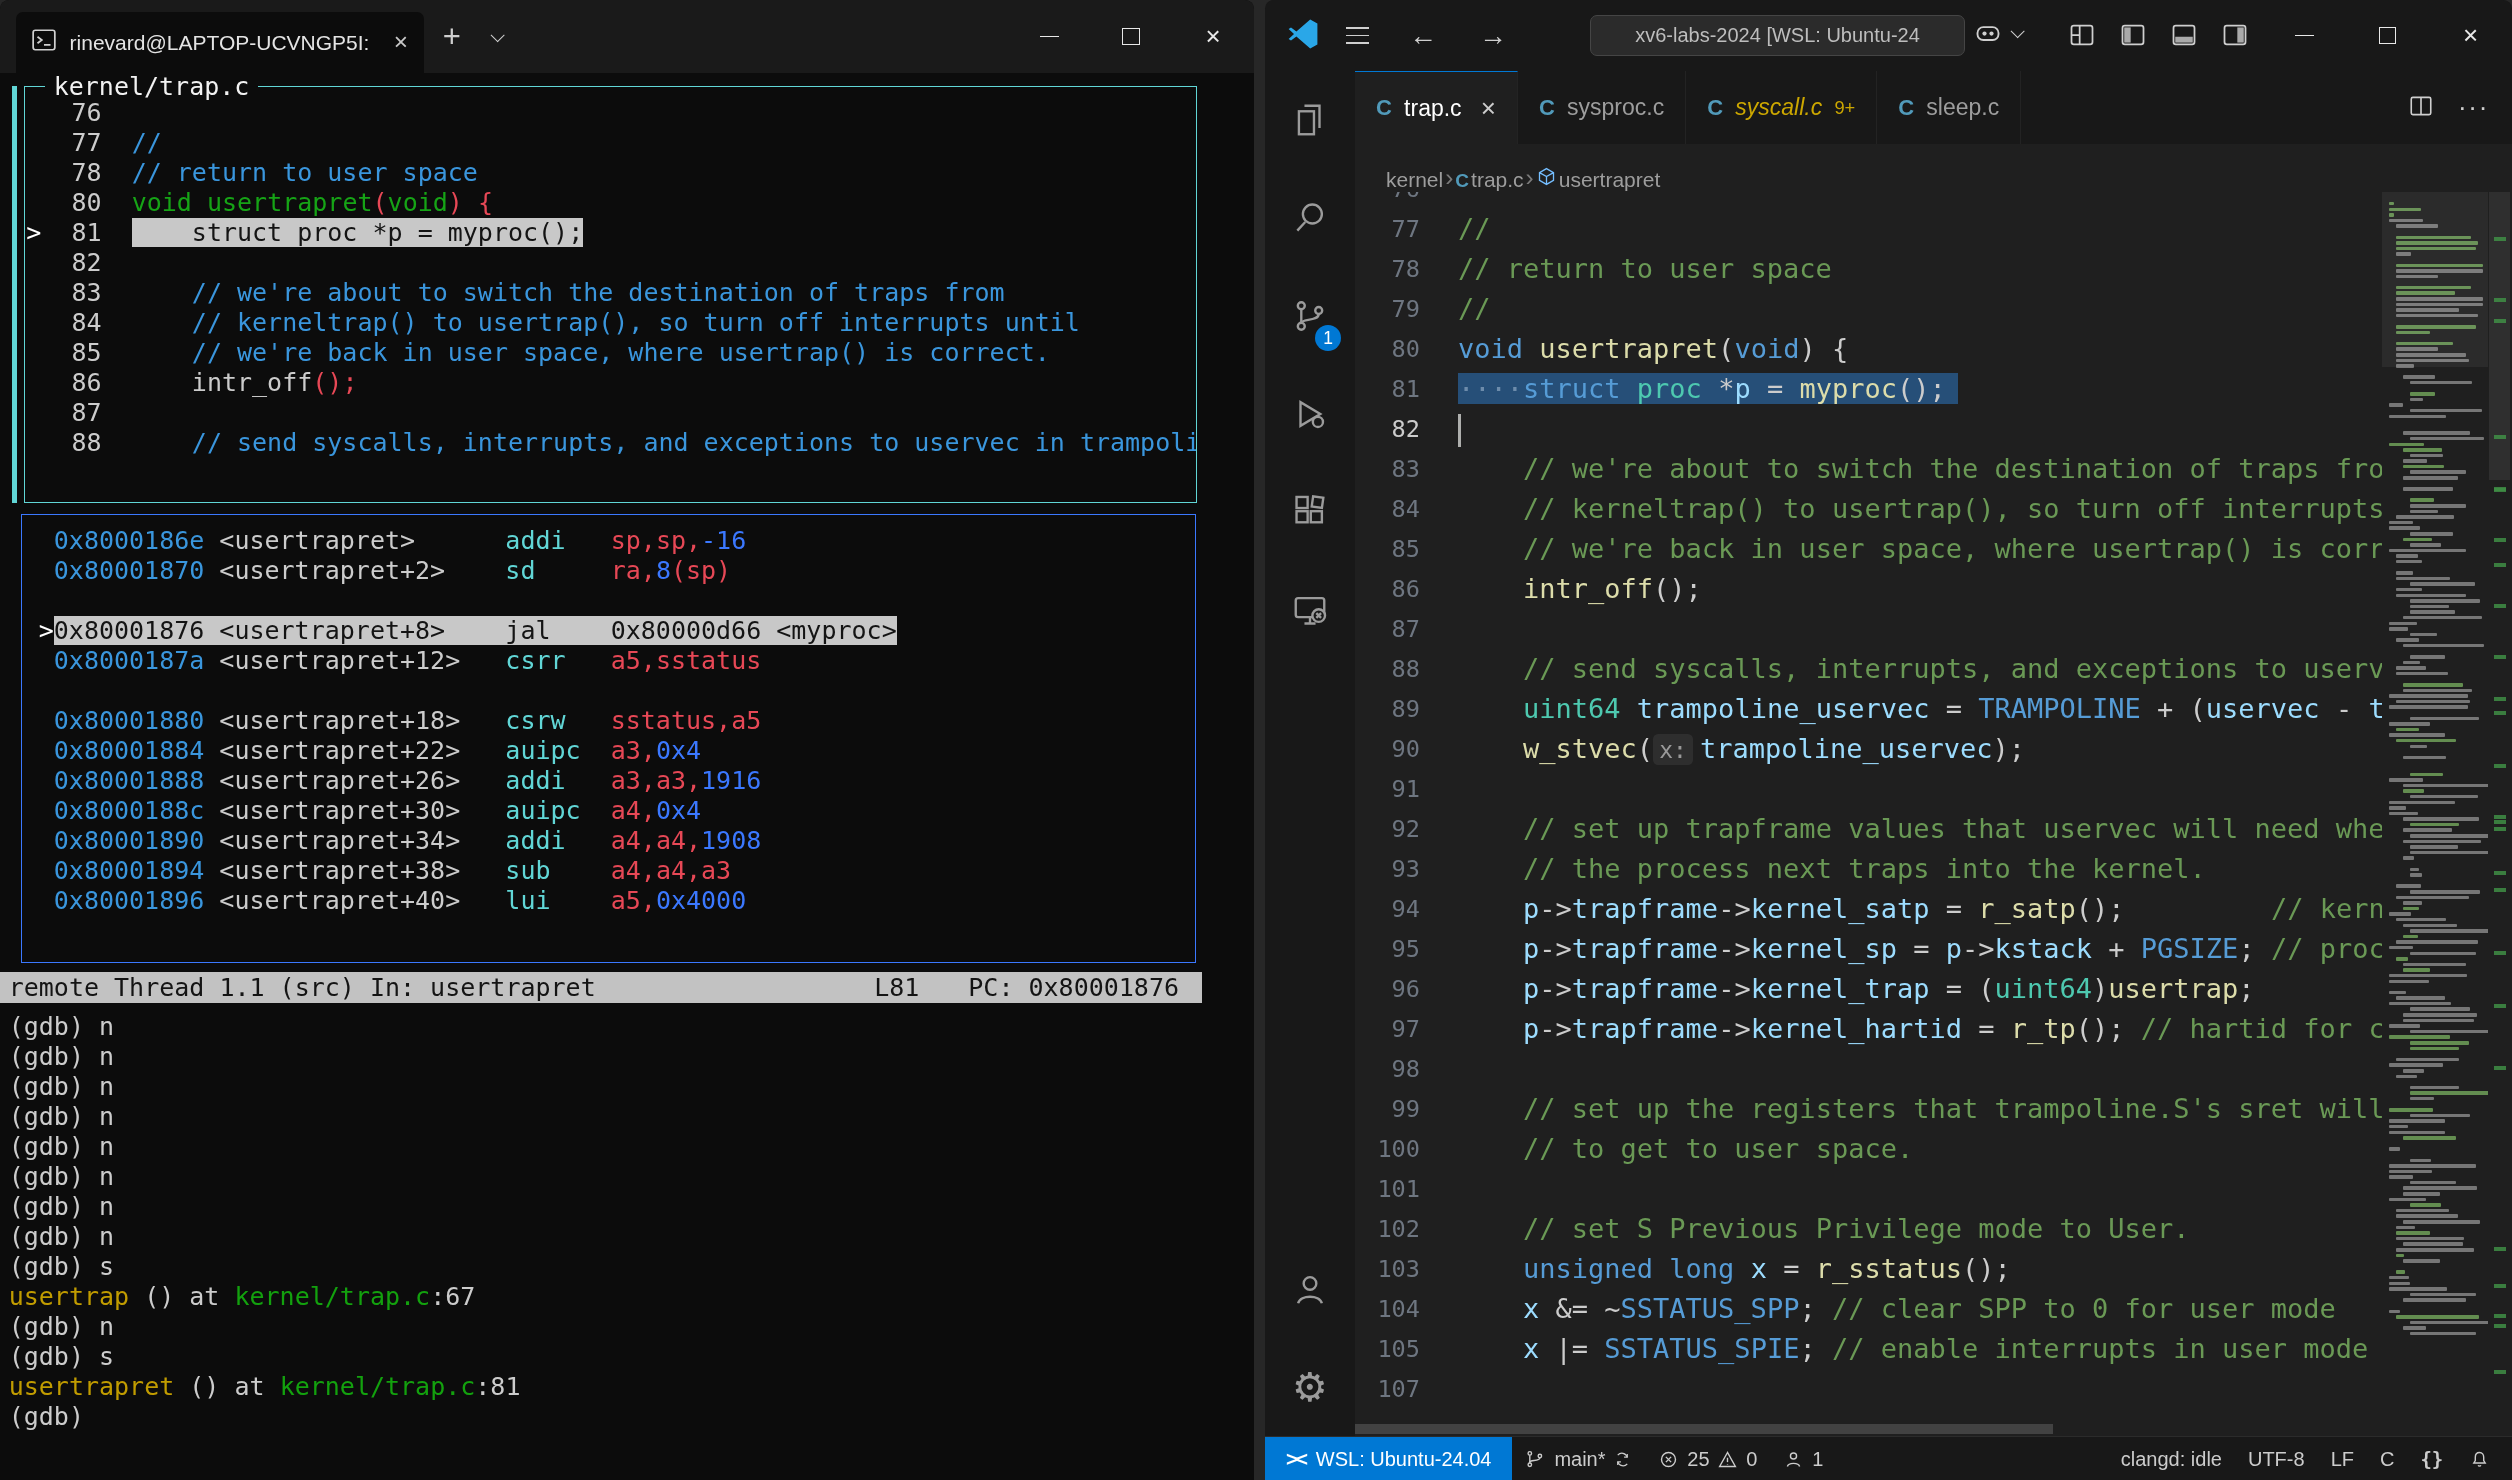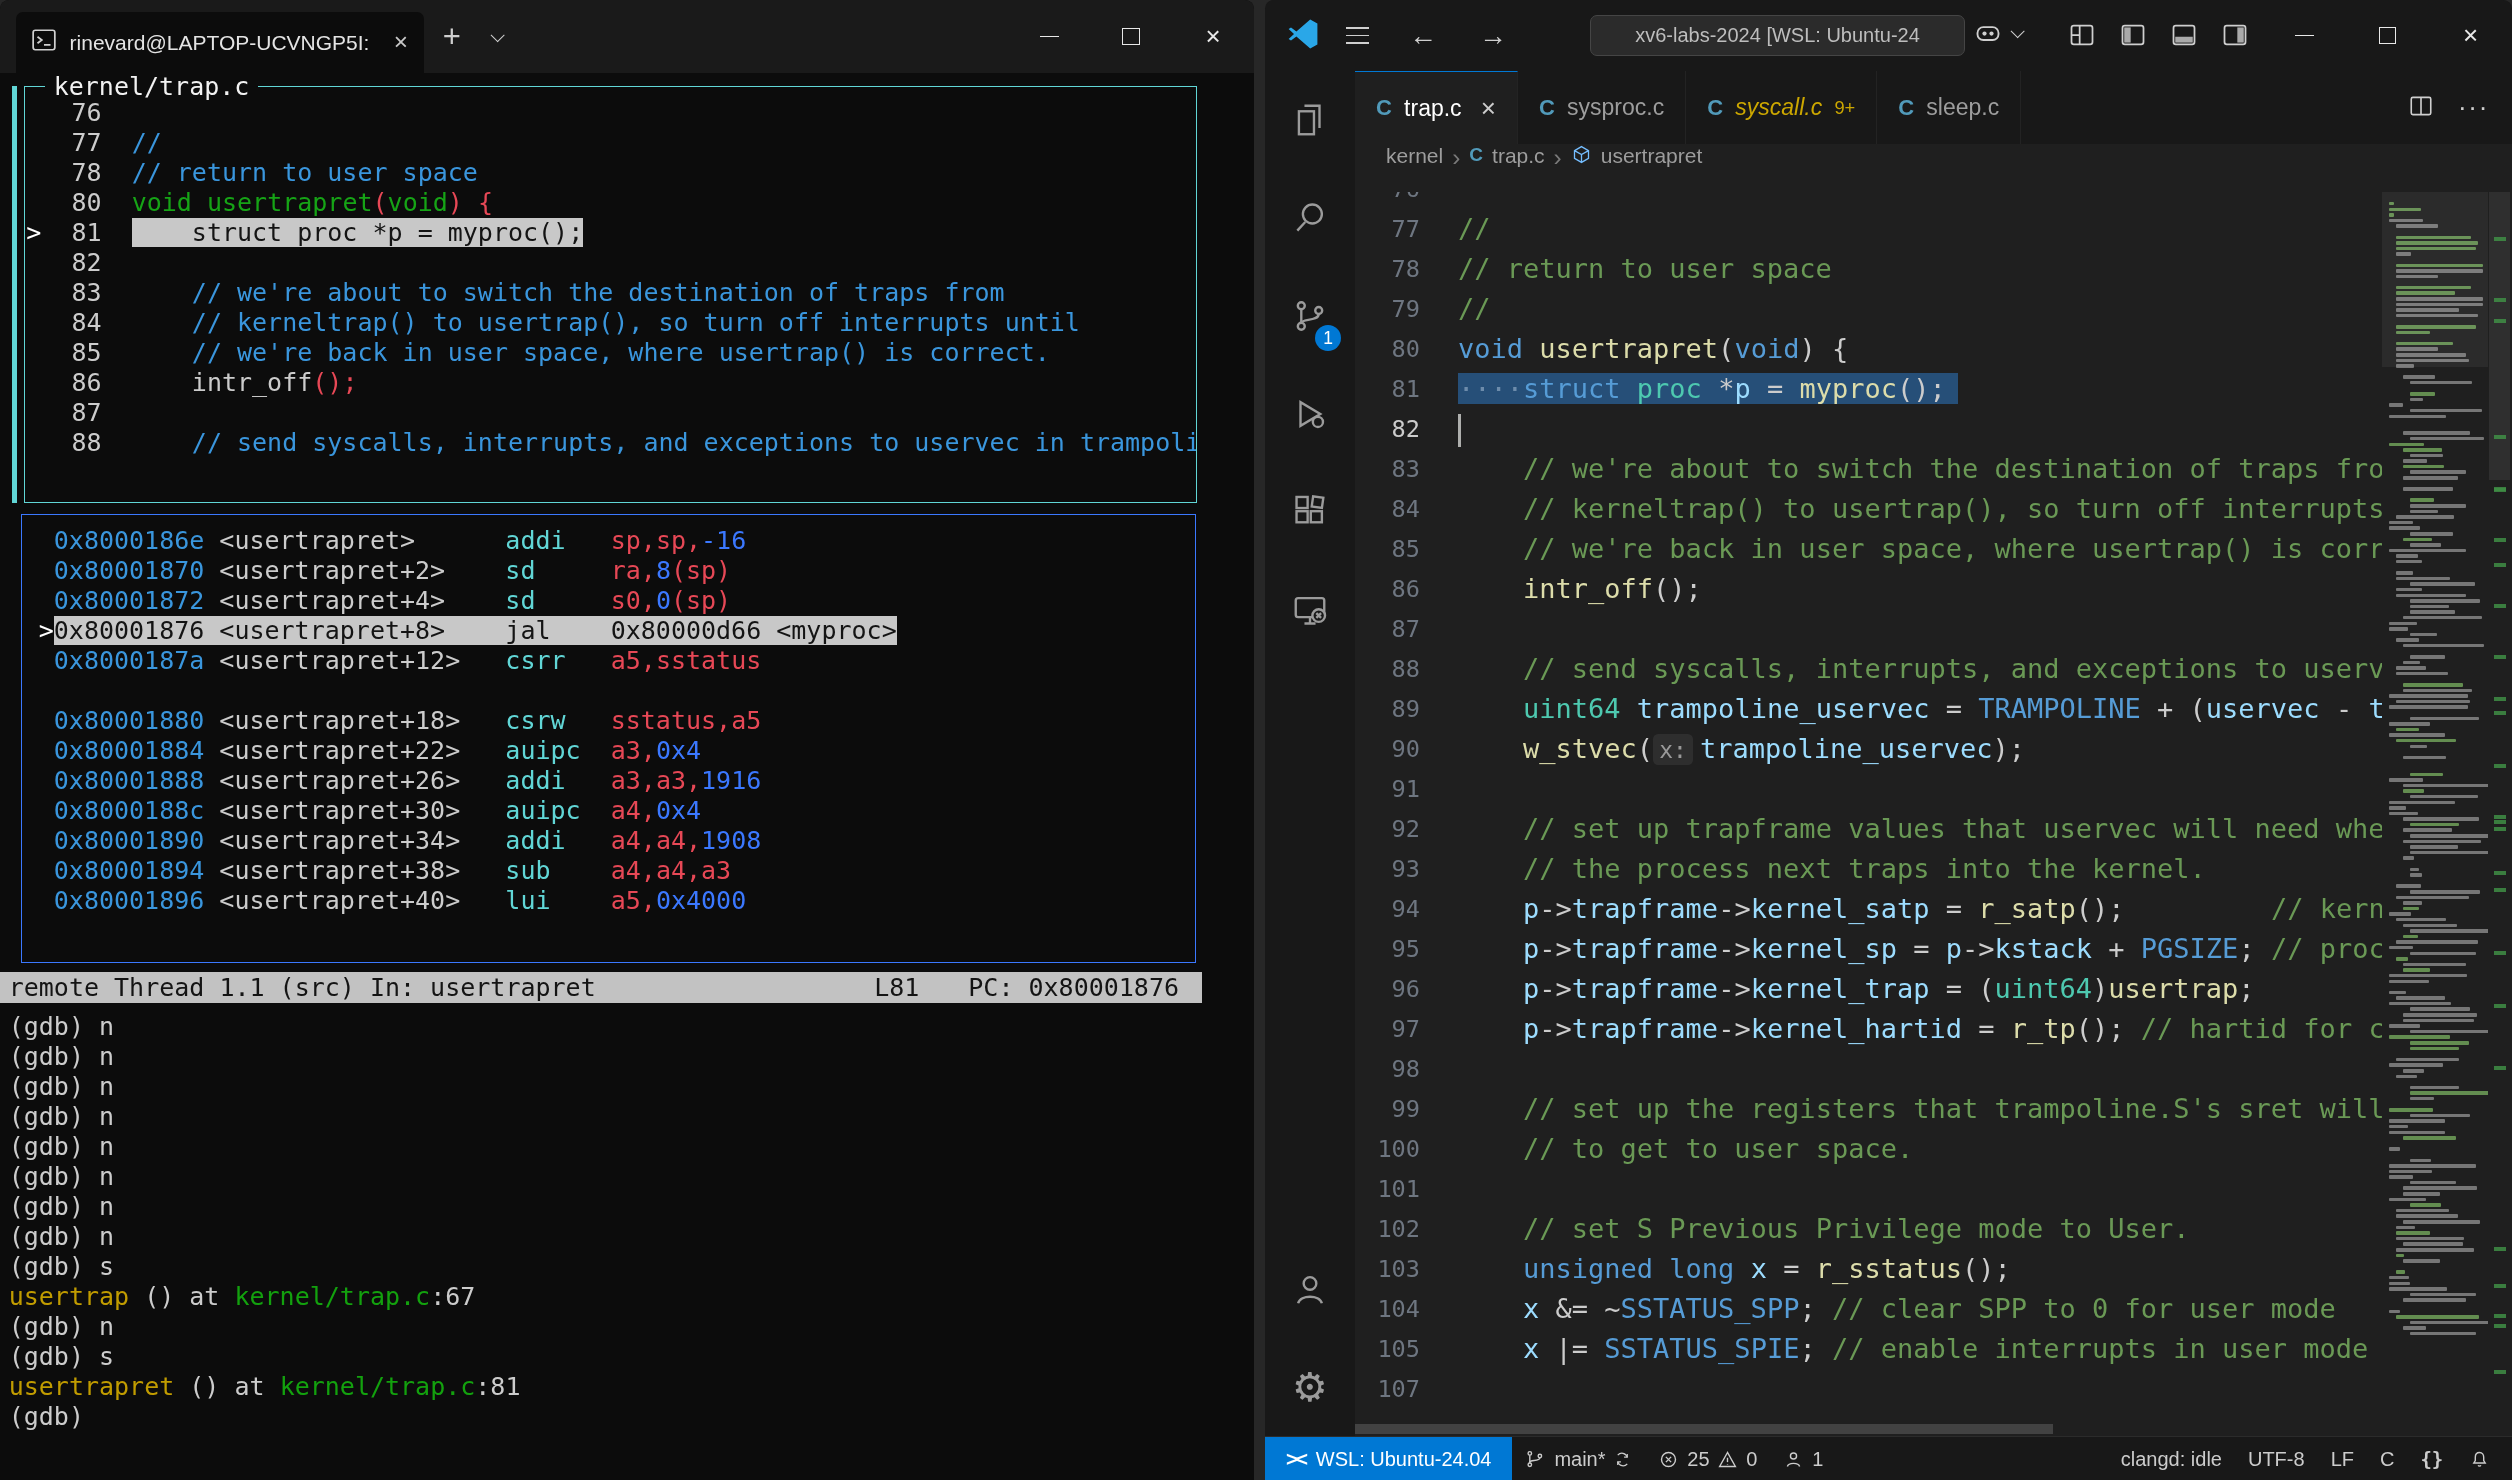--- a/index.html
+++ b/index.html
@@ -76,21 +76,21 @@
   .tab { display:flex; align-items:center; padding:0 21px; gap:12.2px; background:#181818; color:#9d9d9d; font-size:23px; border-right:0.9px solid #232323; }
   .tab.active { background:#1f1f1f; color:#ffffff; border-top:1.7px solid #0078d4; }
   .c-ico { color:#519aba; font-weight:bold; font-size:22px; }
   .tlbl.it { font-style:italic; }
   .tab.warn .tlbl, .tab.warn .tbadge { color:#cca700; }
   .tbadge { font-size:18.3px; }
   .tclose { color:#cccccc; font-size:26px; margin-left:7px; }
   .tabbar-actions { margin-left:auto; display:flex; align-items:center; gap:24.4px; padding-right:23px; color:#cfcfcf; }
   .dots3 { font-size:26px; letter-spacing:1.7px; }
 
-  .crumbs { height:48px; display:flex; align-items:flex-start; gap:9px; padding-left:31px; color:#9d9d9d; font-size:21px; background:#1f1f1f; flex:0 0 auto; }
+  .crumbs { height:48px; display:flex; align-items:flex-end; gap:2px; padding-left:31px; color:#9d9d9d; font-size:21px; background:#1f1f1f; flex:0 0 auto; }
   .crumb-sep { font-size:24.4px; color:#7a7a7a; }
   .crumbs .c-ico { font-size:19px; }
 
   .editor { flex:1; position:relative; overflow:hidden; background:#1f1f1f; }
   .codewrap { position:absolute; left:0; top:-23px; width:1027px; overflow:hidden; }
   .vrow { display:flex; height:40px; align-items:center; }
   .lnum { flex:0 0 103px; text-align:right; padding-right:38px; color:#6e7681; font:23.6px "DejaVu Sans Mono",monospace; }
   .lnum.active { color:#cccccc; }
   .lcode { font:27px/40px "DejaVu Sans Mono",monospace; white-space:pre; color:#cccccc; }
   .selbg { background:#264F78; padding-right:12.2px; }
@@ -168,21 +168,21 @@
         <div class="trow"><span class="t-mk"> </span><span class="t-num">  85  </span><span><span class="t-c">    // we're back in user space, where usertrap() is correct.</span></span></div>
         <div class="trow"><span class="t-mk"> </span><span class="t-num">  86  </span><span><span class="t-d">    intr_off</span><span class="t-s">();</span></span></div>
         <div class="trow"><span class="t-mk"> </span><span class="t-num">  87  </span><span></span></div>
         <div class="trow"><span class="t-mk"> </span><span class="t-num">  88  </span><span><span class="t-c">    // send syscalls, interrupts, and exceptions to uservec in trampoline.S</span></span></div>
       </div>
   </div>
 
   <div class="tui-asm">
       <div class="trow"><span class="t-mk">  </span><span><span class="t-ad">0x8000186e</span><span class="t-lb"> &lt;usertrapret&gt;      </span><span class="t-mn">addi   </span><span class="t-r">sp</span><span class="t-s">,</span><span class="t-r">sp</span><span class="t-s">,</span><span class="t-n">-16</span></span></div>
       <div class="trow"><span class="t-mk">  </span><span><span class="t-ad">0x80001870</span><span class="t-lb"> &lt;usertrapret+2&gt;    </span><span class="t-mn">sd     </span><span class="t-r">ra</span><span class="t-s">,</span><span class="t-n">8</span><span class="t-s">(</span><span class="t-r">sp</span><span class="t-s">)</span></span></div>
-      <div class="trow"><span class="t-mk">  </span><span><span class="t-ad">0x80001872</span><span class="t-lb"> &lt;usertrapret+4&gt;    </span><span class="t-mn">sd     </span><span class="t-r">s0</span><span class="t-s">,</span><span class="t-n">0</span><span class="t-s">(</span><span class="t-r">sp</span><span class="t-s">)</span></span></div>
+      <div class="trow"><span class="t-mk">  </span></div>
       <div class="trow"><span class="t-mk"> &gt;</span><span class="tui-hl"><span class="t-ad">0x80001876</span><span class="t-lb"> &lt;usertrapret+8&gt;    </span><span class="t-mn">jal    </span><span class="t-n">0x80000d66</span><span class="t-d"> &lt;myproc&gt;</span></span></div>
       <div class="trow"><span class="t-mk">  </span><span><span class="t-ad">0x8000187a</span><span class="t-lb"> &lt;usertrapret+12&gt;   </span><span class="t-mn">csrr   </span><span class="t-r">a5</span><span class="t-s">,</span><span class="t-r">sstatus</span></span></div>
       <div class="trow"><span class="t-mk">  </span></div>
       <div class="trow"><span class="t-mk">  </span><span><span class="t-ad">0x80001880</span><span class="t-lb"> &lt;usertrapret+18&gt;   </span><span class="t-mn">csrw   </span><span class="t-r">sstatus</span><span class="t-s">,</span><span class="t-r">a5</span></span></div>
       <div class="trow"><span class="t-mk">  </span><span><span class="t-ad">0x80001884</span><span class="t-lb"> &lt;usertrapret+22&gt;   </span><span class="t-mn">auipc  </span><span class="t-r">a3</span><span class="t-s">,</span><span class="t-n">0x4</span></span></div>
       <div class="trow"><span class="t-mk">  </span><span><span class="t-ad">0x80001888</span><span class="t-lb"> &lt;usertrapret+26&gt;   </span><span class="t-mn">addi   </span><span class="t-r">a3</span><span class="t-s">,</span><span class="t-r">a3</span><span class="t-s">,</span><span class="t-n">1916</span></span></div>
       <div class="trow"><span class="t-mk">  </span><span><span class="t-ad">0x8000188c</span><span class="t-lb"> &lt;usertrapret+30&gt;   </span><span class="t-mn">auipc  </span><span class="t-r">a4</span><span class="t-s">,</span><span class="t-n">0x4</span></span></div>
       <div class="trow"><span class="t-mk">  </span><span><span class="t-ad">0x80001890</span><span class="t-lb"> &lt;usertrapret+34&gt;   </span><span class="t-mn">addi   </span><span class="t-r">a4</span><span class="t-s">,</span><span class="t-r">a4</span><span class="t-s">,</span><span class="t-n">1908</span></span></div>
       <div class="trow"><span class="t-mk">  </span><span><span class="t-ad">0x80001894</span><span class="t-lb"> &lt;usertrapret+38&gt;   </span><span class="t-mn">sub    </span><span class="t-r">a4</span><span class="t-s">,</span><span class="t-r">a4</span><span class="t-s">,</span><span class="t-r">a3</span></span></div>
       <div class="trow"><span class="t-mk">  </span><span><span class="t-ad">0x80001896</span><span class="t-lb"> &lt;usertrapret+40&gt;   </span><span class="t-mn">lui    </span><span class="t-r">a5</span><span class="t-s">,</span><span class="t-n">0x4000</span></span></div>

